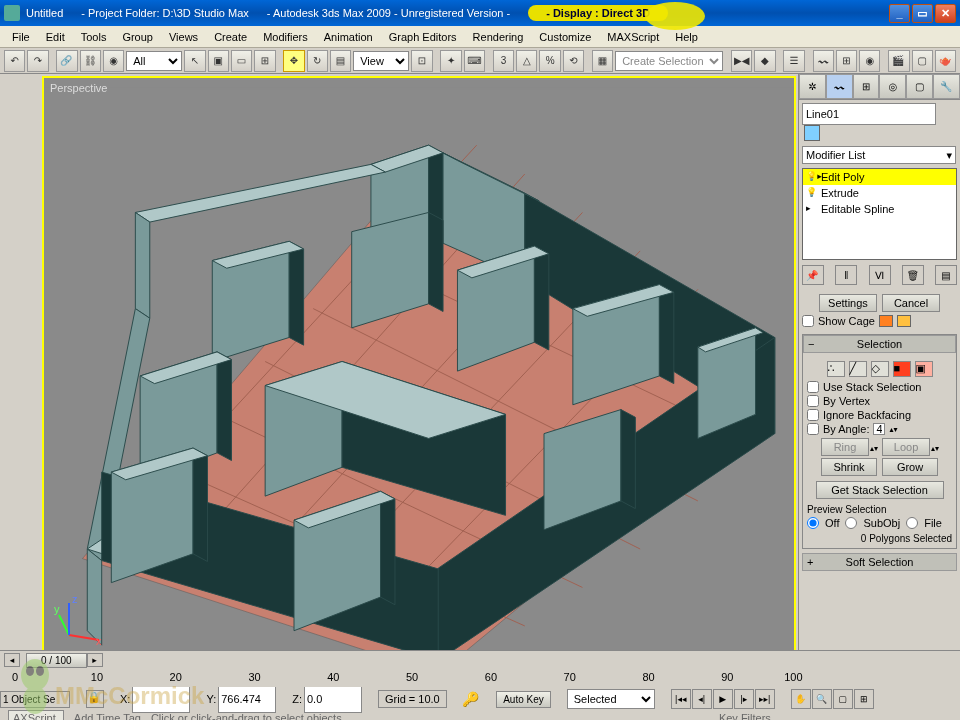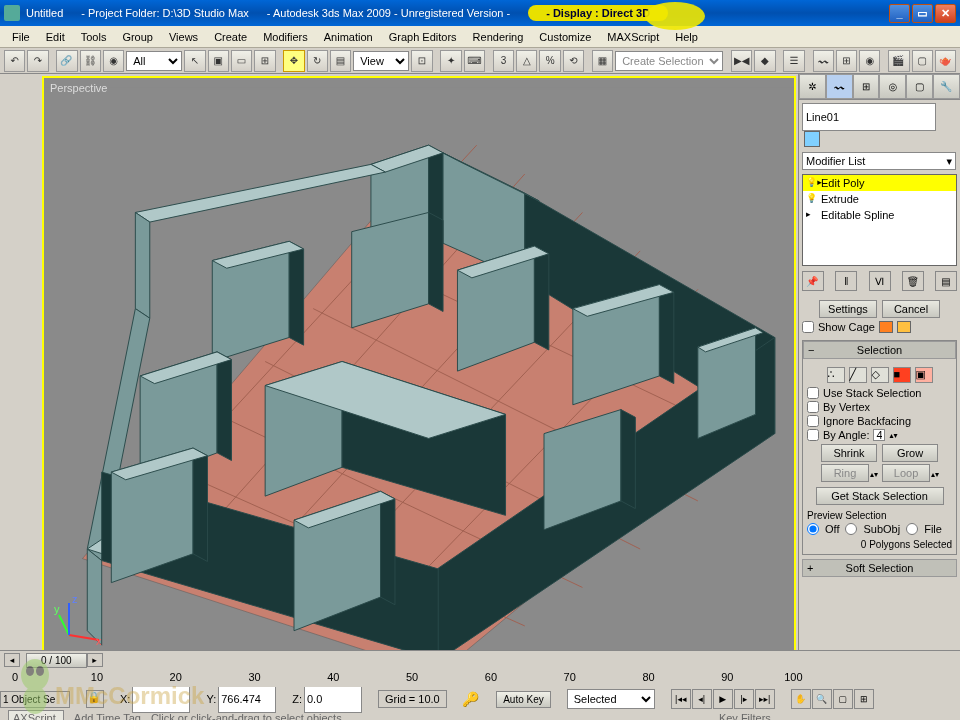--- a/index.html
+++ b/index.html
@@ -27,21 +27,21 @@
 .main { display: flex; height: 600px; margin-left: 40px; }
 .viewport { flex: 1; background: #8a8a8a; border: 2px solid #ffff00; position: relative; margin: 2px; }
 .vp-label { position: absolute; top: 4px; left: 6px; color: #ddd; font-size: 11px; z-index: 5; }
 .scene { width: 100%; height: 100%; }
 
 .cmdpanel { width: 162px; background: #d4d0c8; border-left: 1px solid #888; display: flex; flex-direction: column; overflow: hidden; }
 .cmdtabs { height: 26px; display: flex; border-bottom: 1px solid #888; background: #d4d0c8; }
 .cmdtab { flex: 1; border: 1px solid #999; background: linear-gradient(#e8e8e0, #c8c8c0); display: flex; align-items: center; justify-content: center; font-size: 10px; }
 
 .namebox { margin: 3px; }
-.namebox input { width: 134px; height: 28px; border: 1px solid #888; background: #fff; padding: 0 3px; font-size: 11px; }
+.namebox input { width: 134px; height: 22px; border: 1px solid #888; background: #fff; padding: 0 3px; font-size: 11px; }
 .colorbox { display: inline-block; width: 16px; height: 16px; background: #80d0ff; border: 1px solid #666; vertical-align: top; margin-left: 2px; }
 
 .modlist-sel { margin: 2px 3px; height: 18px; width: 154px; border: 1px solid #888; background: #fff; padding: 1px 3px; display: flex; justify-content: space-between; align-items: center; }
 .stack { margin: 2px 3px; height: 92px; background: #fff; border: 1px solid #666; overflow: hidden; }
 .stackrow { padding: 2px 4px 2px 18px; border-bottom: 0; position: relative; font-size: 11px; }
 .stackrow.sel { background: #ffff00; }
 .stackrow .bulb { position: absolute; left: 3px; top: 2px; font-size: 9px; }
 
 .stackbtns { margin: 3px; display: flex; gap: 3px; justify-content: space-between; }
 .sbtn { width: 22px; height: 20px; border: 1px solid #888; background: #d4d0c8; display: flex; align-items: center; justify-content: center; font-size: 10px; }
@@ -314,26 +314,26 @@
             <input type="checkbox" style="">
             <span>Ignore Backfacing</span>
           </div>
         <div class="cbox">
             <input type="checkbox" style="">
             <span>By Angle:</span>
           <input class="spinbox" value="45.0" style="">
             <span style="font-size:8px">▴▾</span>
         </div>
         <div style="text-align:center">
+          <span class="btn-sm" style="width:48px;color:#888">Ring</span><span style="font-size:8px">▴▾</span>
+          <span class="btn-sm" style="width:48px;color:#888">Loop</span><span style="font-size:8px">▴▾</span>
+        </div>
+        <div style="text-align:center">
           <span class="btn-sm" style="width:56px">Shrink</span>
           <span class="btn-sm" style="width:56px">Grow</span>
-        </div>
-        <div style="text-align:center">
-          <span class="btn-sm" style="width:48px;color:#888">Ring</span><span style="font-size:8px">▴▾</span>
-          <span class="btn-sm" style="width:48px;color:#888">Loop</span><span style="font-size:8px">▴▾</span>
         </div>
         <div style="text-align:center;margin-top:3px">
           <span class="btn-sm" style="width:128px">Get Stack Selection</span>
         </div>
         <div style="font-size:10px;margin-top:4px">Preview Selection</div>
         <div class="cbox" style="gap:6px">
           <input type="radio" checked="" style="">
             <span>Off</span>
           <input type="radio" style="">
             <span>SubObj</span>

